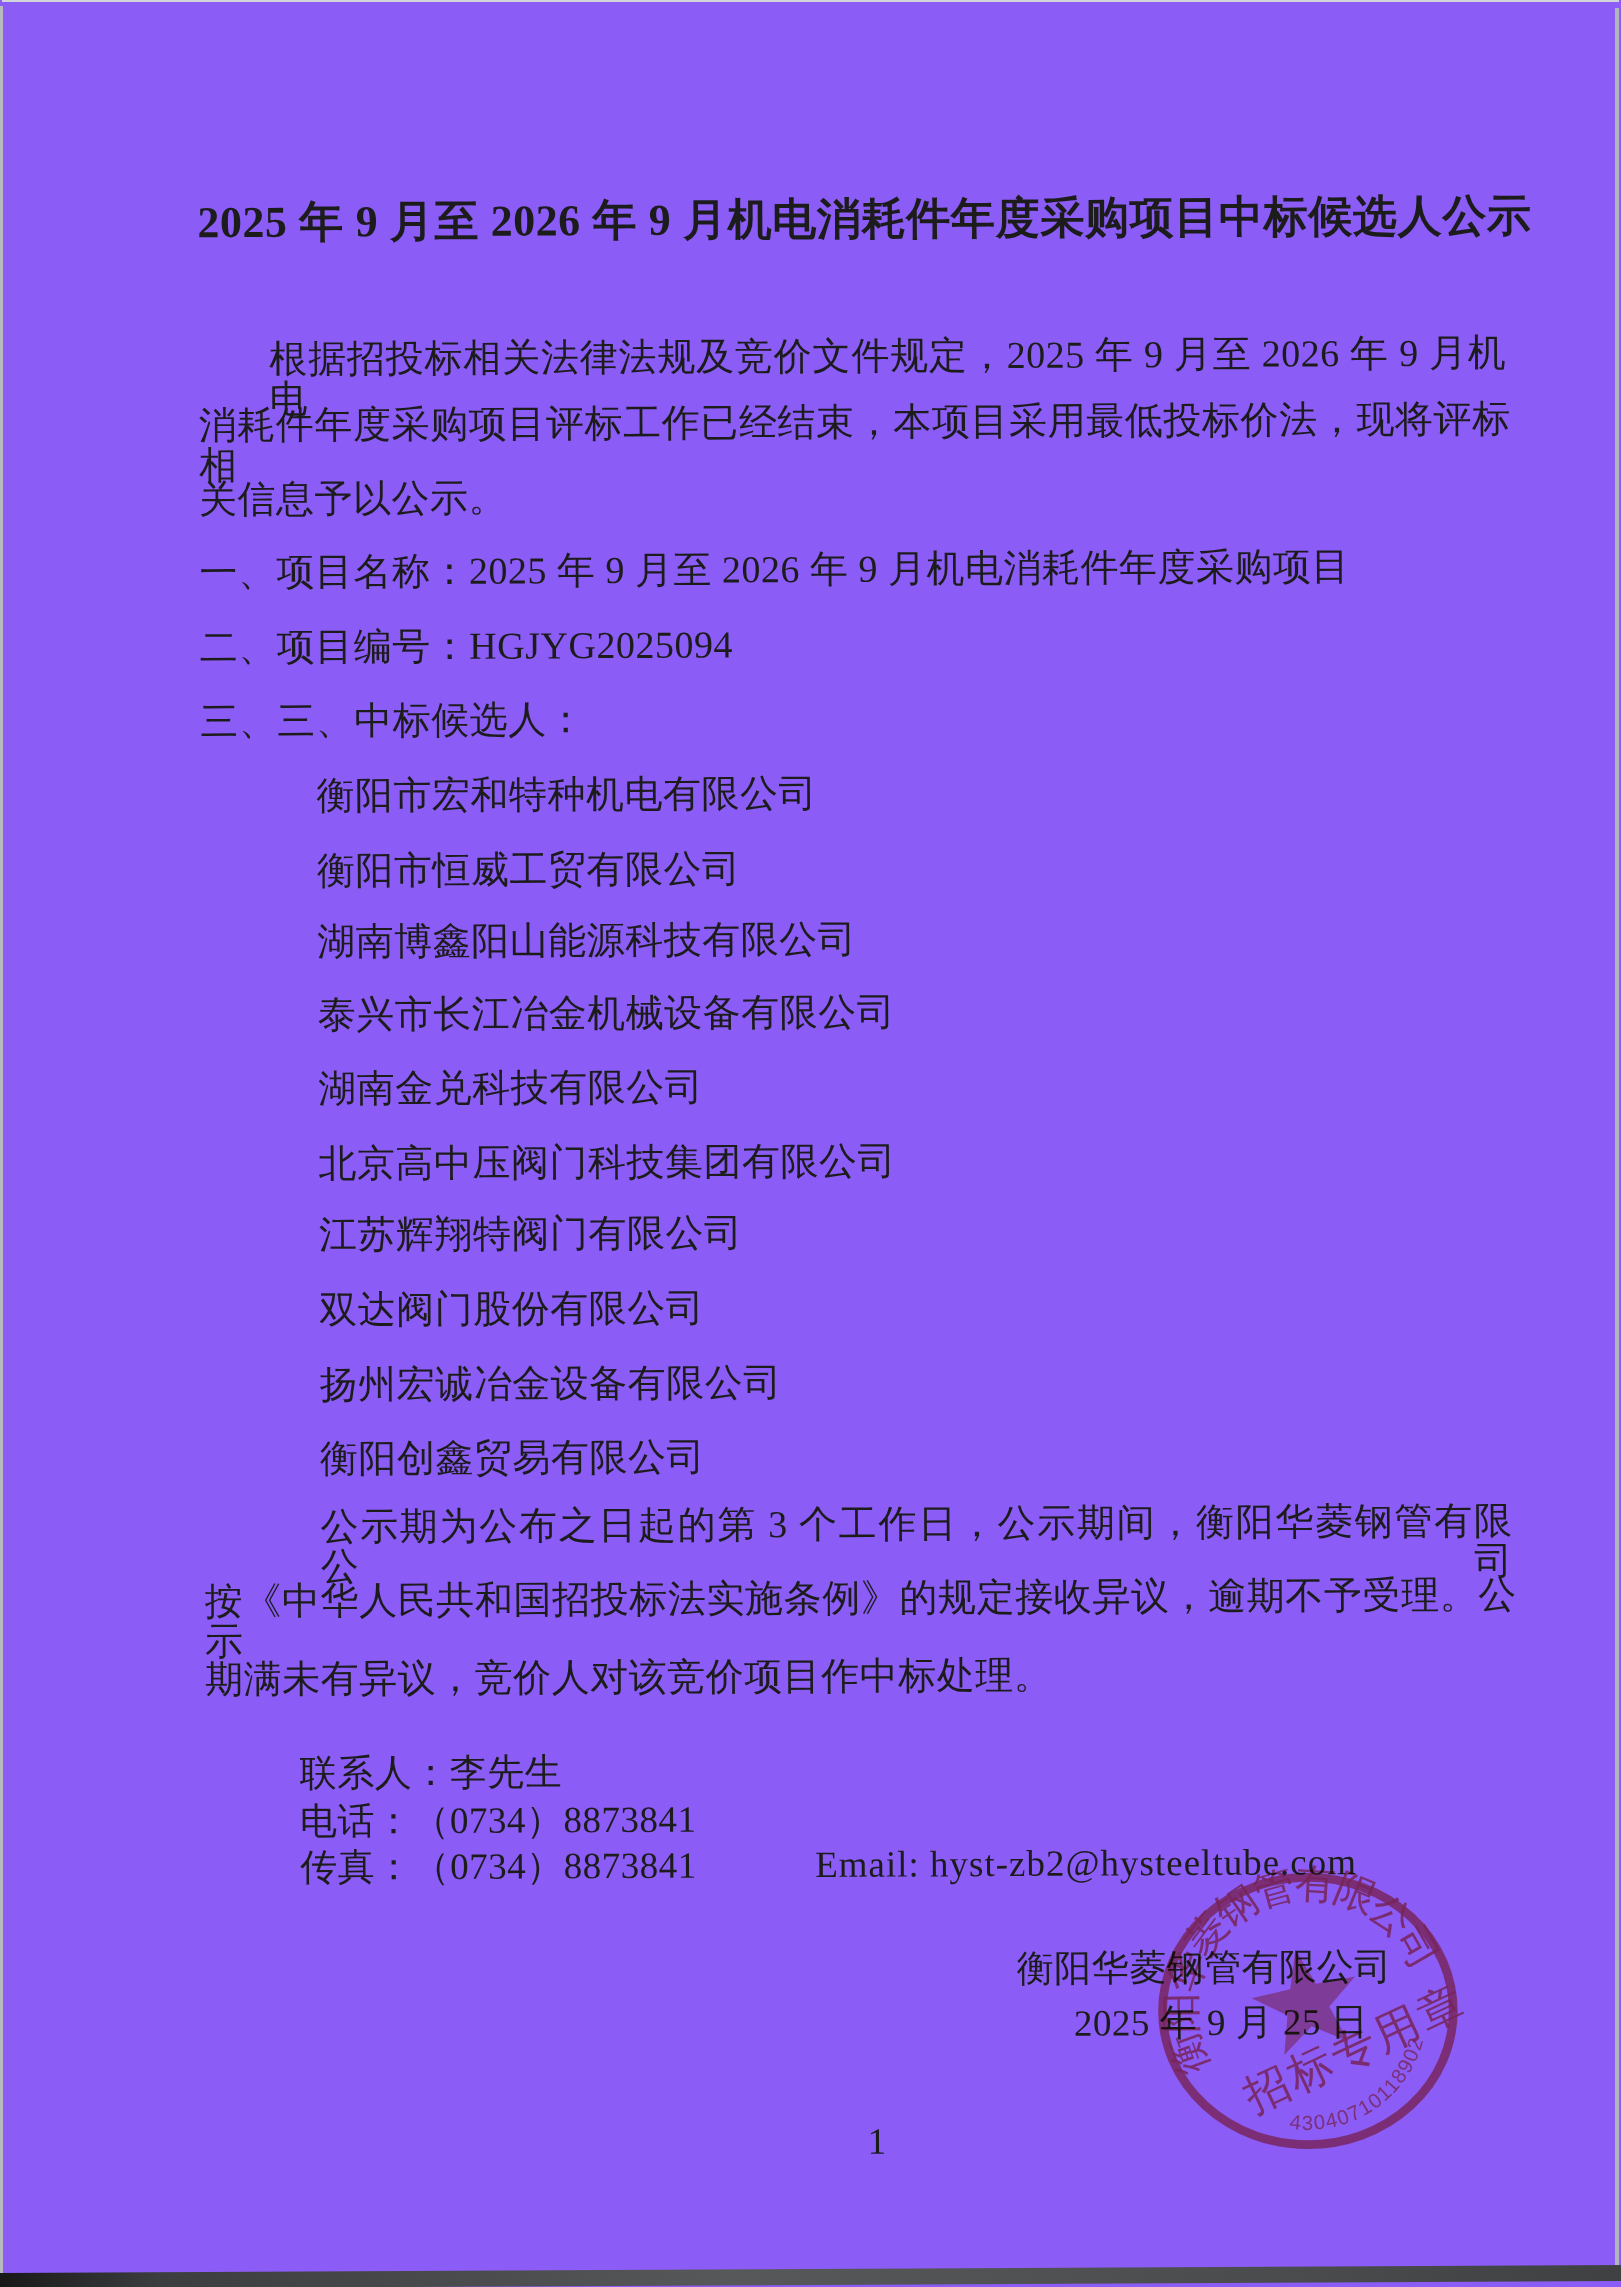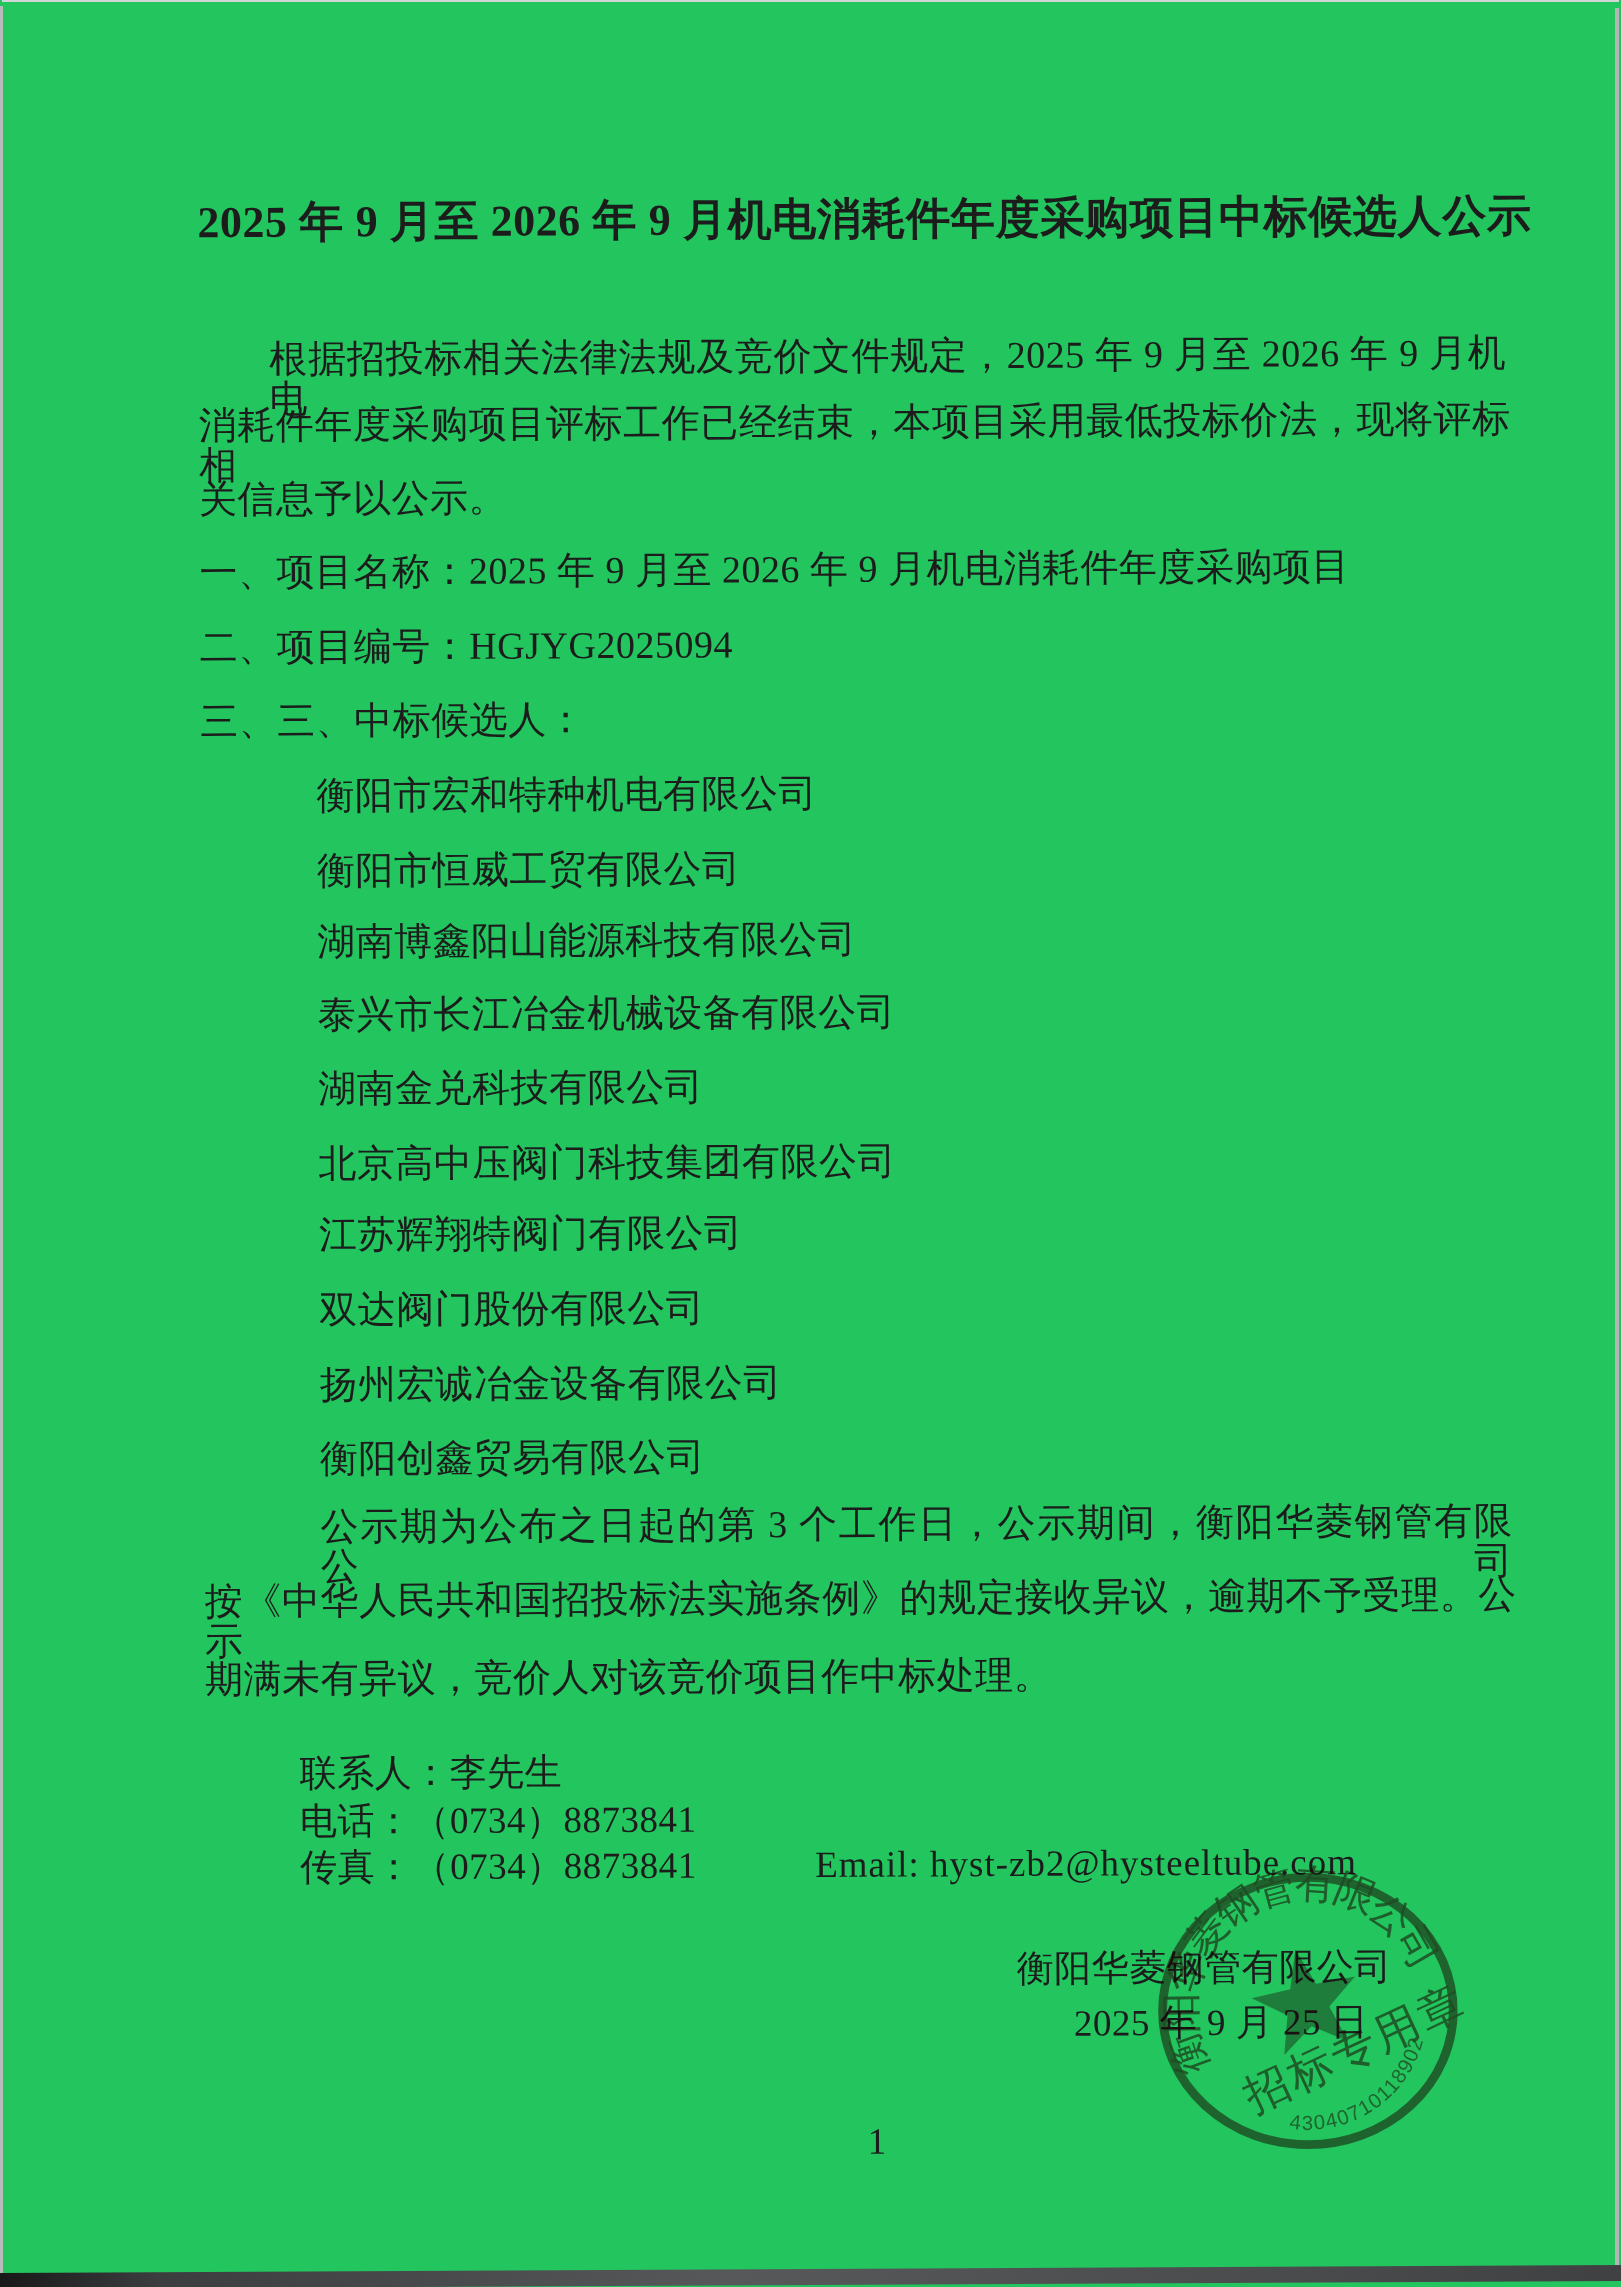--- a/index.html
+++ b/index.html
@@ -3,21 +3,21 @@
 <meta charset="utf-8">
 <style>
   html,body{margin:0;padding:0;}
   body{
     width:1622px;height:2288px;position:relative;overflow:hidden;
     background:#f2f2f0;
     font-family:"Liberation Serif","DejaVu Serif",serif;
   }
   .page{
     position:absolute;left:0;top:0;width:1622px;height:2288px;
-    background:#22c55e;
+    background:#8b5cf6;
   }
   .content{
     position:absolute;left:0;top:0;width:1622px;height:2288px;
     transform:rotate(-0.3deg);transform-origin:809px 1073px;
     color:#1c1c1c;
   }
   .ln{
     position:absolute;line-height:1.06;font-size:38px;
     letter-spacing:0.5px;white-space:pre;color:#1c1c1c;
   }

